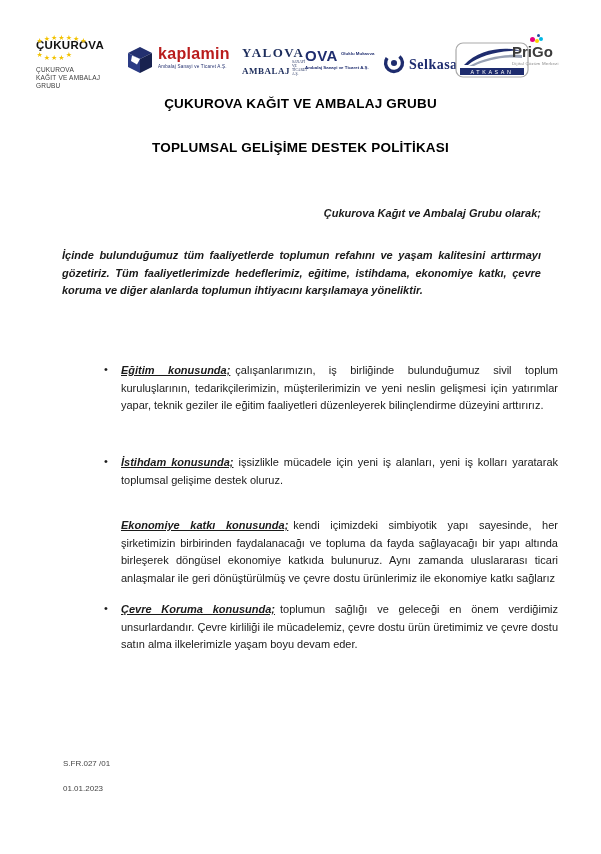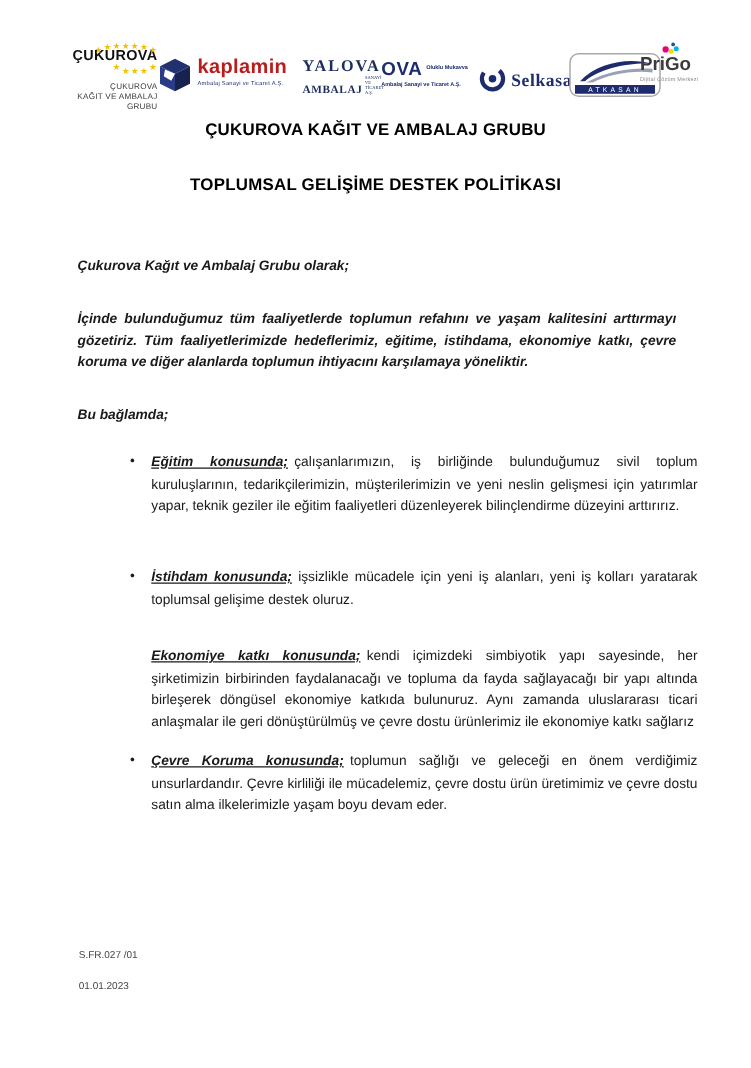--- a/index.html
+++ b/index.html
@@ -4,21 +4,21 @@
 <style>
   * { margin:0; padding:0; box-sizing:border-box; }
   html,body { background:#e8e8e8; }
   body { width:601px; height:854px; position:relative; font-family:"Liberation Sans", sans-serif; }
   .page {
     position:absolute; inset:0; background:#ffffff; color:#1a1a1a; overflow:hidden;
   }
 
   
   .logo { position:absolute; }
-  .cukurova { left:36px; top:31px; width:90px; text-align:right; }
+  .cukurova { left:36px; top:31px; width:90px; text-align:left; }
   .stars { height:8px; line-height:8px; }
   .stars span { display:inline-block; color:#f2c200; font-size:7px; margin:0 0.5px; }
   .stars.arc-top span:nth-child(1){ transform:translateY(3px);}
   .stars.arc-top span:nth-child(2){ transform:translateY(1px);}
   .stars.arc-top span:nth-child(6){ transform:translateY(1px);}
   .stars.arc-top span:nth-child(7){ transform:translateY(3px);}
   .stars.arc-bottom span:nth-child(1){ transform:translateY(-3px);}
   .stars.arc-bottom span:nth-child(5){ transform:translateY(-3px);}
   .cuk-name { font-size:11.5px; font-weight:bold; color:#111; letter-spacing:0.3px; font-family:"Liberation Sans",sans-serif; }
   .cuk-sub { margin-top:7px; font-size:6.5px; color:#3c3c3c; line-height:8px; letter-spacing:0.2px; }
@@ -53,21 +53,21 @@
   .prigo-splash .d1 { width:5px; height:5px; background:#e6007e; left:0; top:0; }
   .prigo-splash .d2 { width:4px; height:4px; background:#ffd400; left:5px; top:2px; }
   .prigo-splash .d3 { width:4px; height:4px; background:#00b7e6; left:9px; top:0; }
   .prigo-splash .d4 { width:3px; height:3px; background:#1e4fa0; left:7px; top:-3px; }
   .prigo-sub { font-size:4.4px; color:#8a8a8a; margin-top:0; letter-spacing:0.2px; }
 
   
   .doc-title { position:absolute; left:0; width:601px; text-align:center; font-size:13.5px; font-weight:bold; color:#000; letter-spacing:0.2px; }
   .t1 { top:96px; } .t2 { top:140px; }
 
-  .txt { position:absolute; font-size:11px; line-height:17.5px; }
+  .txt { position:absolute; font-size:11px; line-height:17.5px;text-align:right; }
   .lead { font-weight:bold; font-style:italic; }
   .intro { top:205px; left:62px; width:479px; }
   .para  { top:247px; left:62px; width:479px; text-align:justify; }
   .context { top:324px; left:62px; width:479px; }
 
   .item { position:absolute; left:105px; width:437px; text-align:justify;margin-left:16px; }
   .i1 { top:362px; } .i2 { top:454px; } .i3 { top:517px; } .i4 { top:601px; }
   .item .bullet { position:absolute; left:-17px; top:-1px; font-size:11px; }
   .item .bullet::before { content:"\2022"; }
   .item-heading { font-weight:bold; font-style:italic; text-decoration:underline; margin-right:5px; }
@@ -161,21 +161,20 @@
       <span class="prigo-name">PriGo</span>
     </span>
     <div class="prigo-sub">Dijital Çözüm Merkezi</div>
   </div>
 
   <div class="doc-title t1">ÇUKUROVA KAĞIT VE AMBALAJ GRUBU</div>
   <div class="doc-title t2">TOPLUMSAL GELİŞİME DESTEK POLİTİKASI</div>
 
   <div class="txt lead intro">Çukurova Kağıt ve Ambalaj Grubu olarak;</div>
   <div class="txt lead para">İçinde bulunduğumuz  tüm faaliyetlerde toplumun refahını ve yaşam kalitesini arttırmayı gözetiriz. Tüm faaliyetlerimizde hedeflerimiz, eğitime, istihdama, ekonomiye katkı, çevre koruma ve diğer alanlarda toplumun ihtiyacını karşılamaya yöneliktir.</div>
-  <div class="txt lead context">Bu bağlamda;</div>
 
   <div class="txt item i1">
     <span class="bullet"></span><span class="item-heading">Eğitim konusunda;</span><span class="item-text">çalışanlarımızın, iş birliğinde bulunduğumuz sivil toplum kuruluşlarının, tedarikçilerimizin, müşterilerimizin ve yeni neslin gelişmesi için yatırımlar yapar, teknik geziler ile eğitim faaliyetleri düzenleyerek bilinçlendirme düzeyini arttırırız.</span>
   </div>
 
   <div class="txt item i2">
     <span class="bullet"></span><span class="item-heading">İstihdam konusunda;</span><span class="item-text">işsizlikle mücadele için yeni iş alanları, yeni iş kolları yaratarak toplumsal gelişime destek oluruz.</span>
   </div>
 
   <div class="txt item i3">

